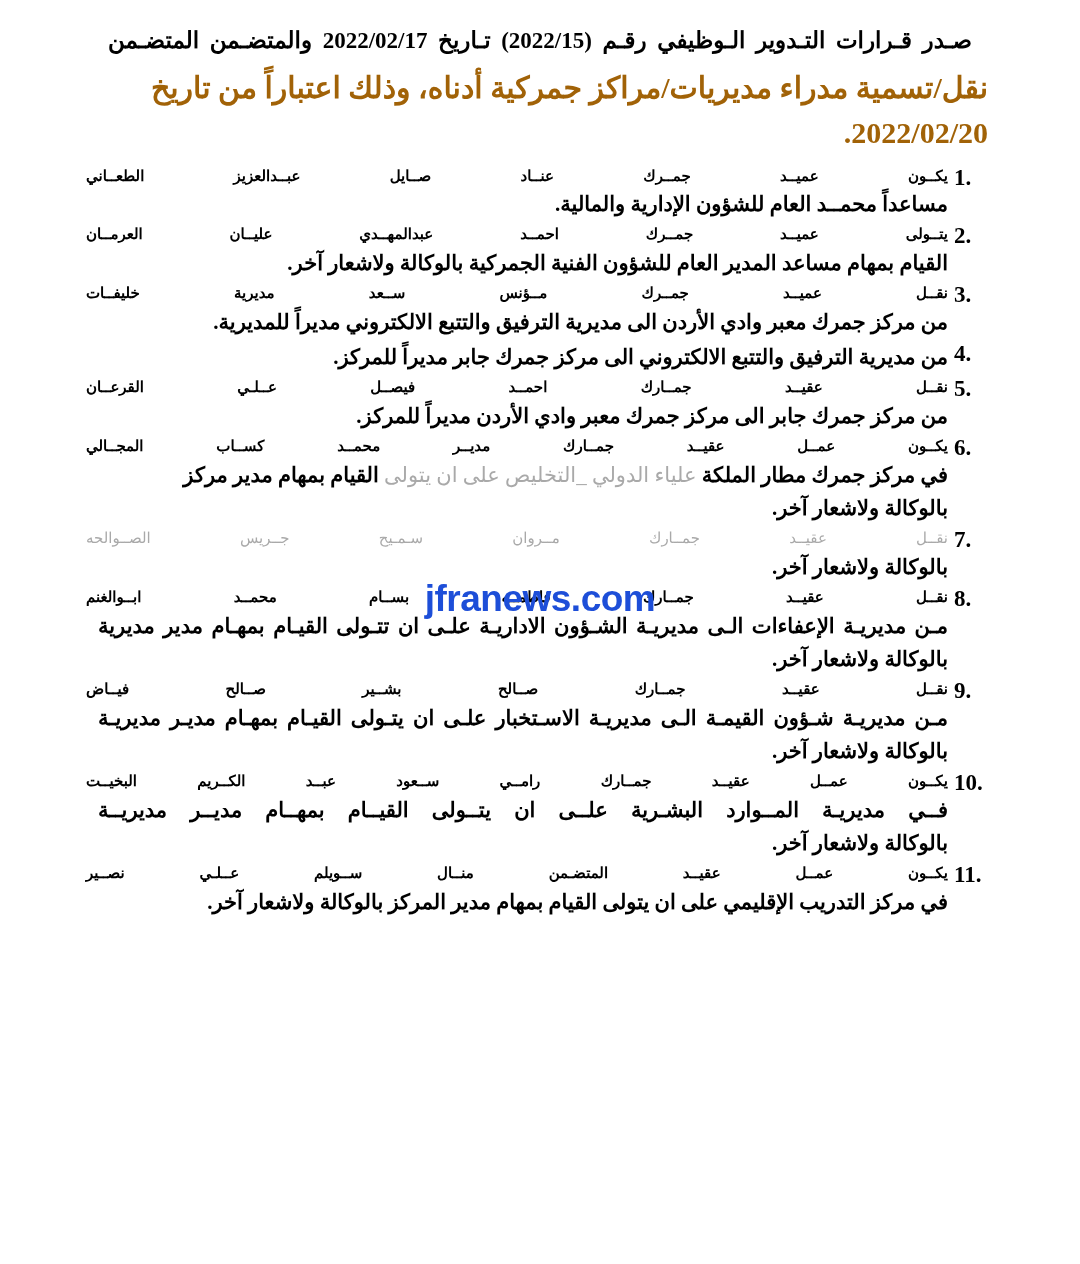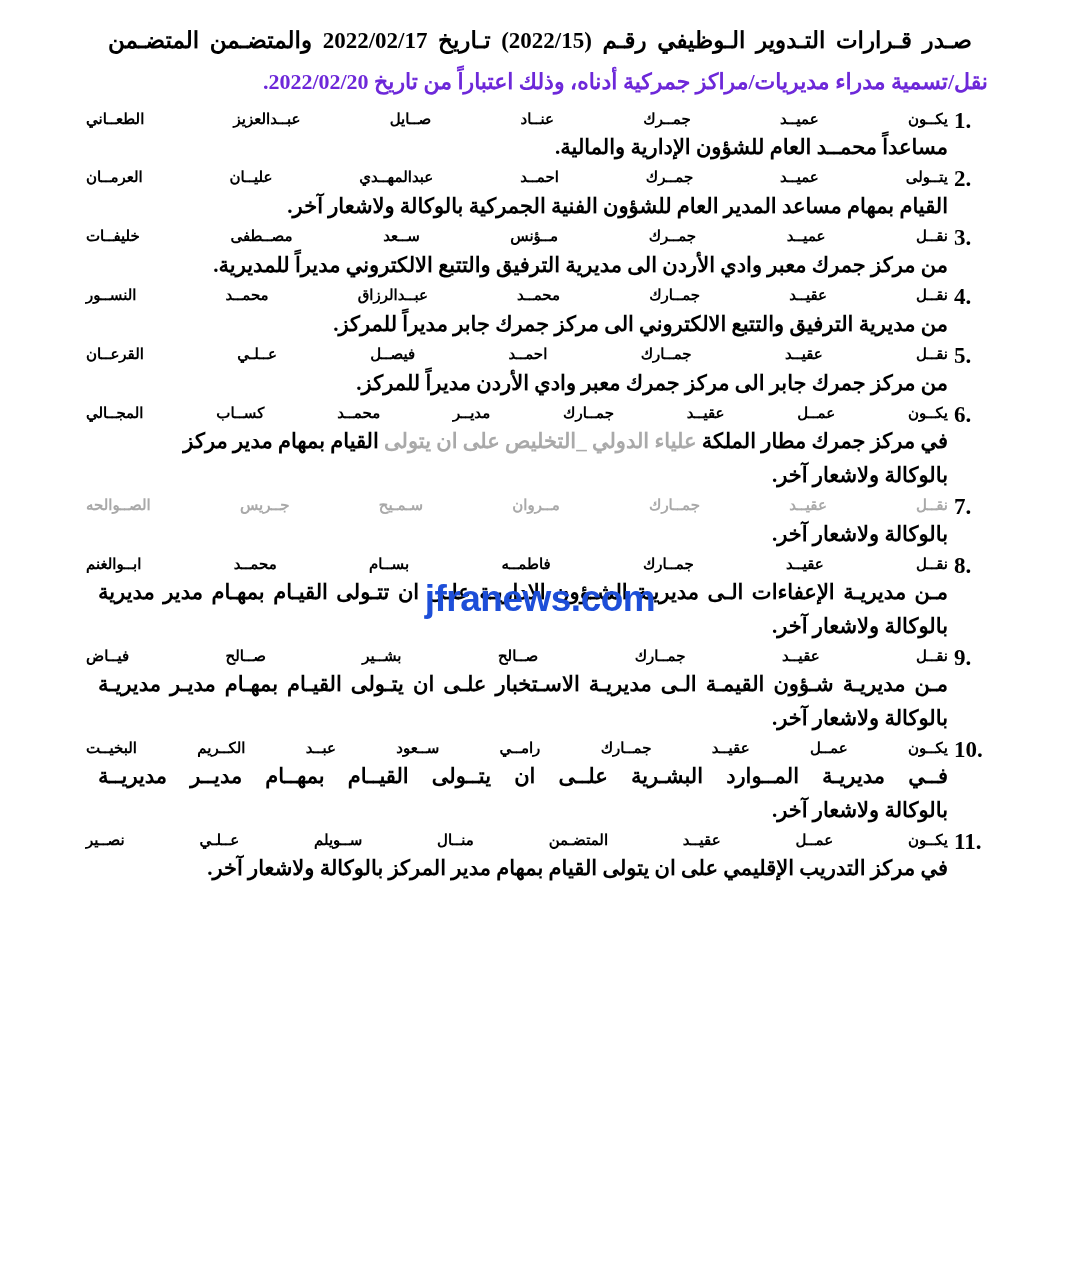--- a/index.html
+++ b/index.html
@@ -25,23 +25,23 @@
     font-size: 23px;
     font-weight: bold;
     line-height: 1.5;
     text-align: justify;
     text-align-last: justify;
     direction: rtl;
     margin: 6px 22px 0 22px;
     letter-spacing: 0px;
   }
   .doc-subheading {
-    font-size: 22px;
+    font-size: 30px;
     font-weight: bold;
-    color: #6d28d9;
+    color: #a16207;
     line-height: 1.5;
     text-align: right;
     direction: rtl;
     margin: 6px 6px 10px 22px;
   }
   ol.decisions {
     list-style: none;
     margin: 0;
     padding: 0;
     counter-reset: item;
@@ -80,21 +80,21 @@
     text-align: justify;
     text-align-last: justify;
     direction: rtl;
     padding-left: 12px;
   }
   .line-rest.ragged {
     text-align-last: right;
   }
   .faded {
     color: #a9a9a9;
-    font-weight: bold;
+    font-weight: normal;
   }
   .watermark {
     position: absolute;
     left: 0;
     right: 0;
     top: 578px;
     text-align: center;
     font-family: "Liberation Sans", sans-serif;
     font-size: 37px;
     font-weight: bold;
@@ -119,26 +119,25 @@
       <div class="line1">يكــون عميــد جمــرك عنــاد صــايل عبــدالعزيز الطعــاني</div>
       <div class="line-rest ragged">مساعداً محمــد العام للشؤون الإدارية والمالية.</div>
     </li>
 
     <li>
       <div class="line1">يتــولى عميــد جمــرك احمــد عبدالمهــدي عليــان العرمــان</div>
       <div class="line-rest ragged">القيام بمهام مساعد المدير العام للشؤون الفنية الجمركية بالوكالة ولاشعار آخر.</div>
     </li>
 
     <li>
-      <div class="line1">نقــل عميــد جمــرك مــؤنس ســعد مصــطفى خليفــات</div>
+      <div class="line1">نقــل عميــد جمــرك مــؤنس ســعد مديرية خليفــات</div>
       <div class="line-rest ragged">من مركز جمرك معبر وادي الأردن الى مديرية الترفيق والتتبع الالكتروني مديراً للمديرية.</div>
     </li>
 
     <li>
-      <div class="line1">نقــل عقيــد جمــارك محمــد عبــدالرزاق محمــد النســور</div>
       <div class="line-rest ragged">من مديرية الترفيق والتتبع الالكتروني الى مركز جمرك جابر مديراً للمركز.</div>
     </li>
 
     <li>
       <div class="line1">نقــل عقيــد جمــارك احمــد فيصــل عــلـي القرعــان</div>
       <div class="line-rest ragged">من مركز جمرك جابر الى مركز جمرك معبر وادي الأردن مديراً للمركز.</div>
     </li>
 
     <li>
       <div class="line1">يكــون عمــل عقيــد جمــارك مديــر محمــد كســاب المجــالي</div>

